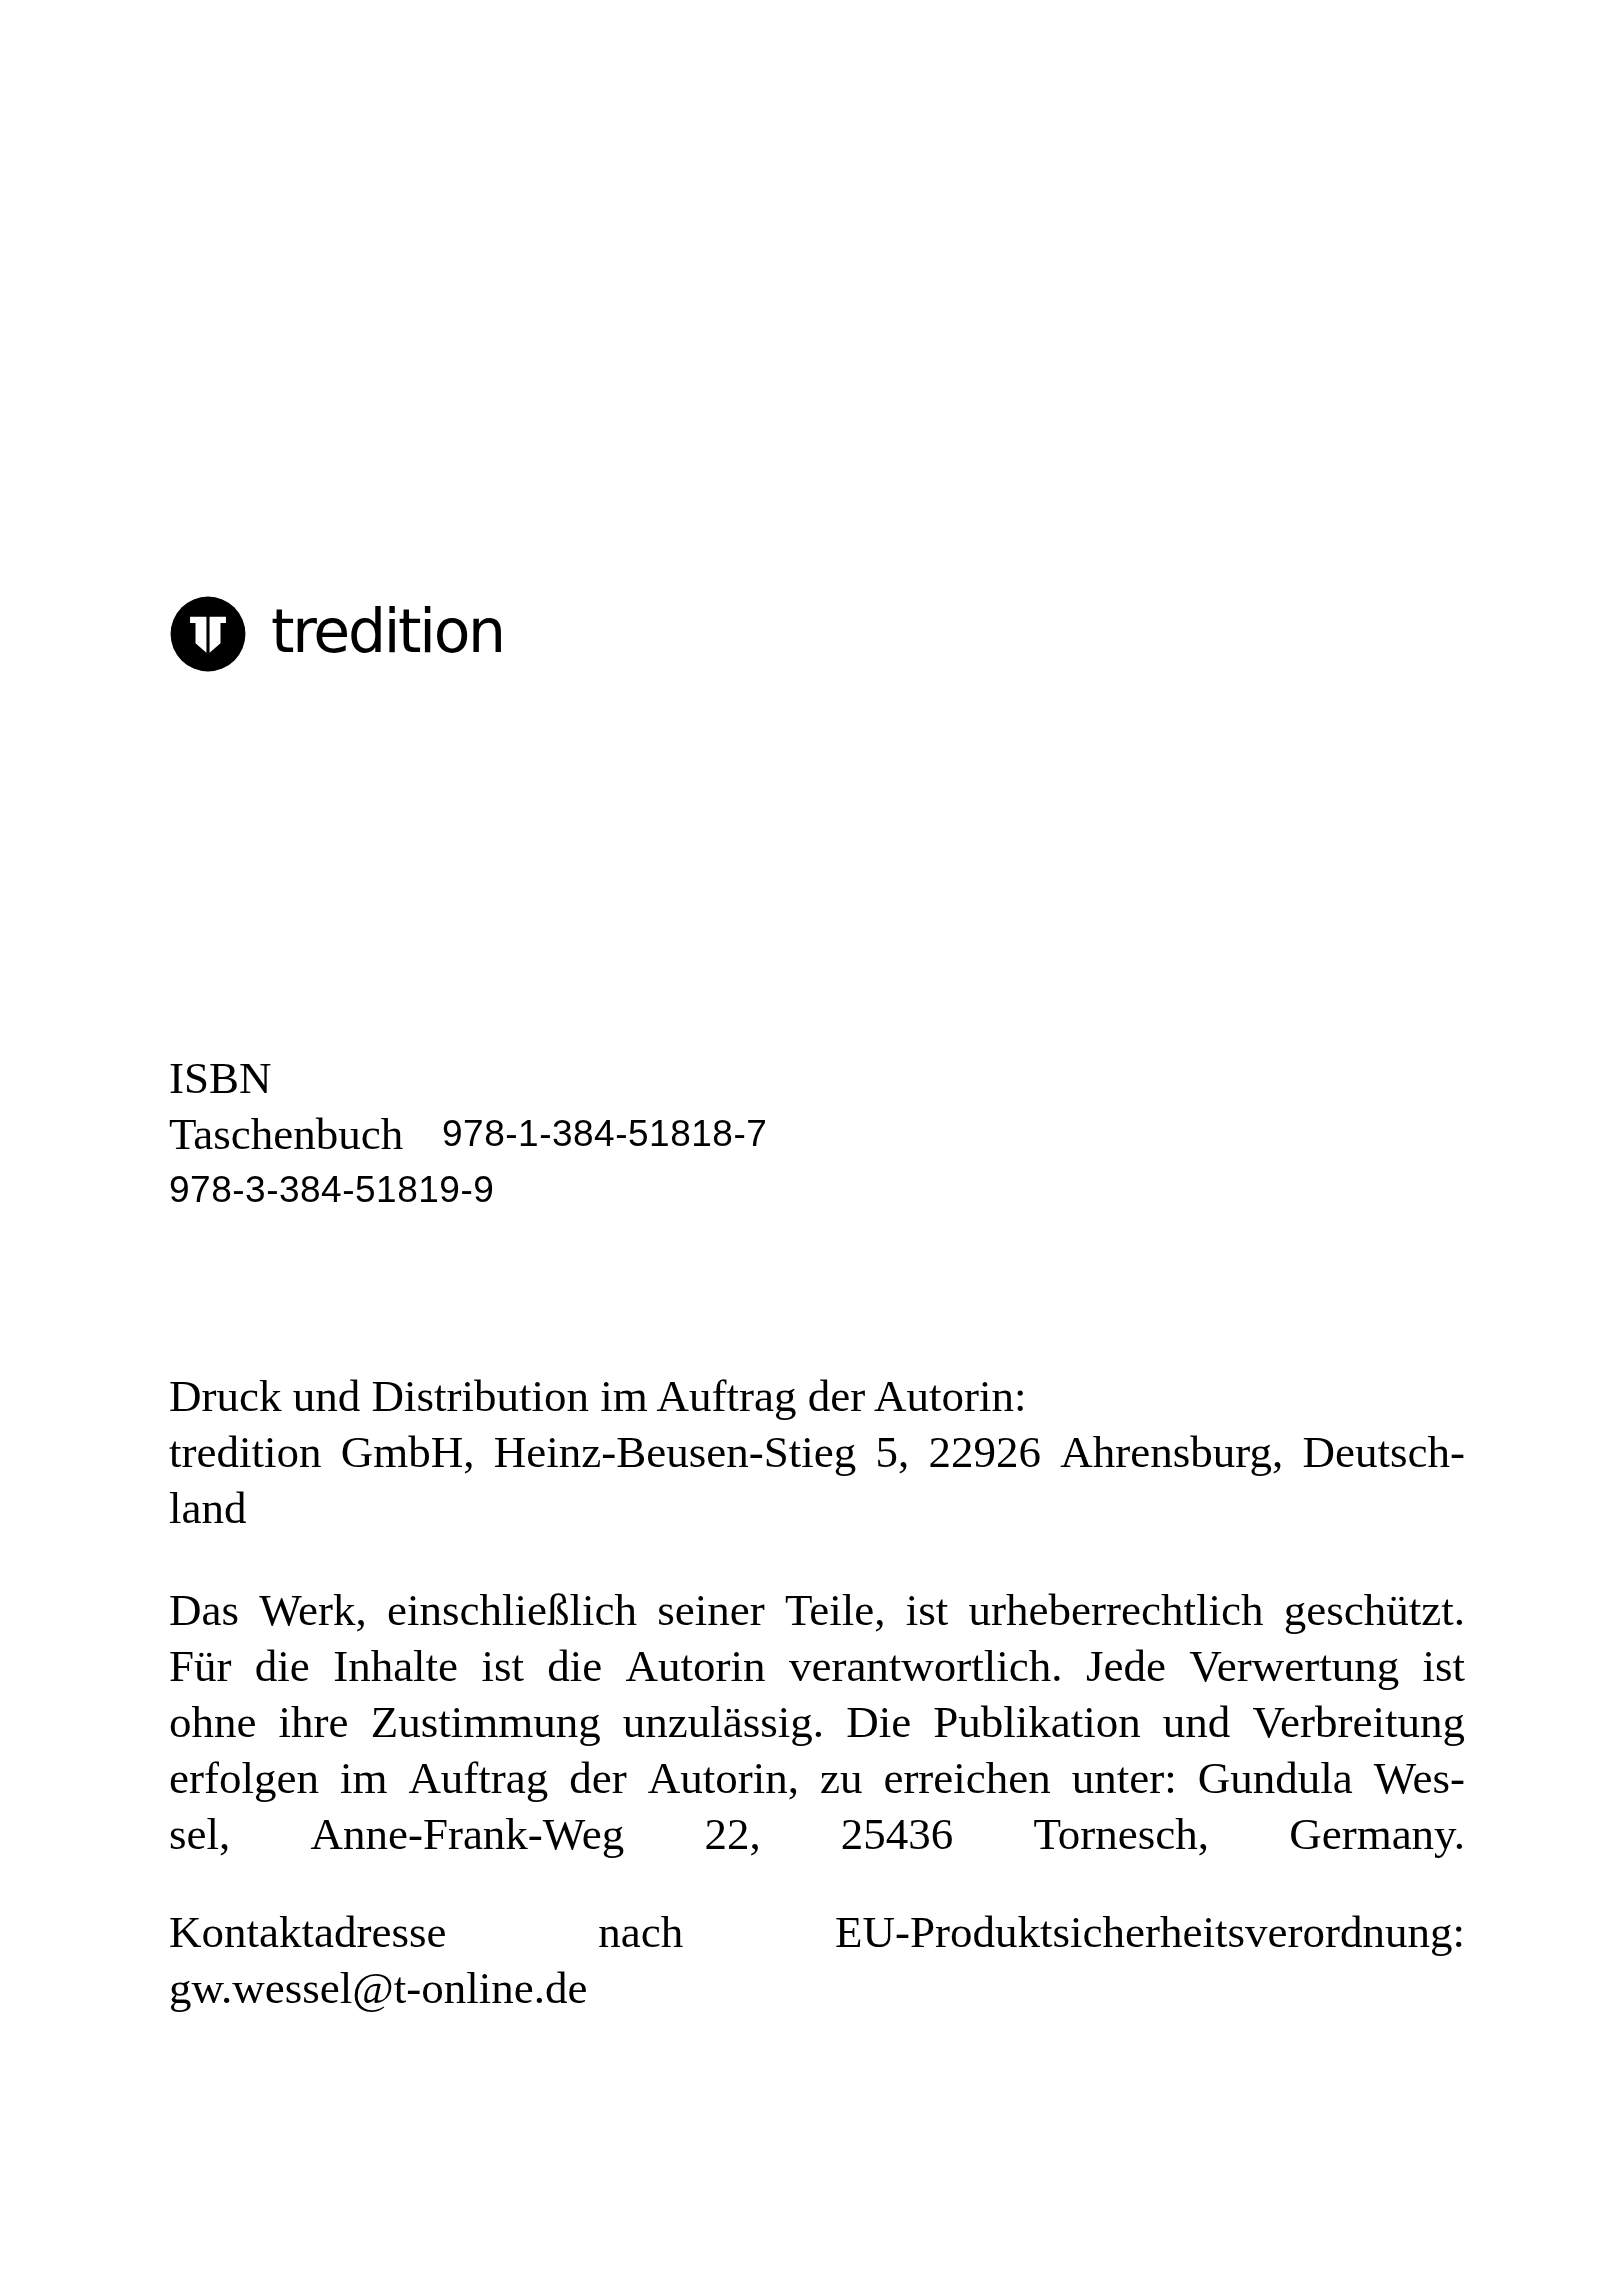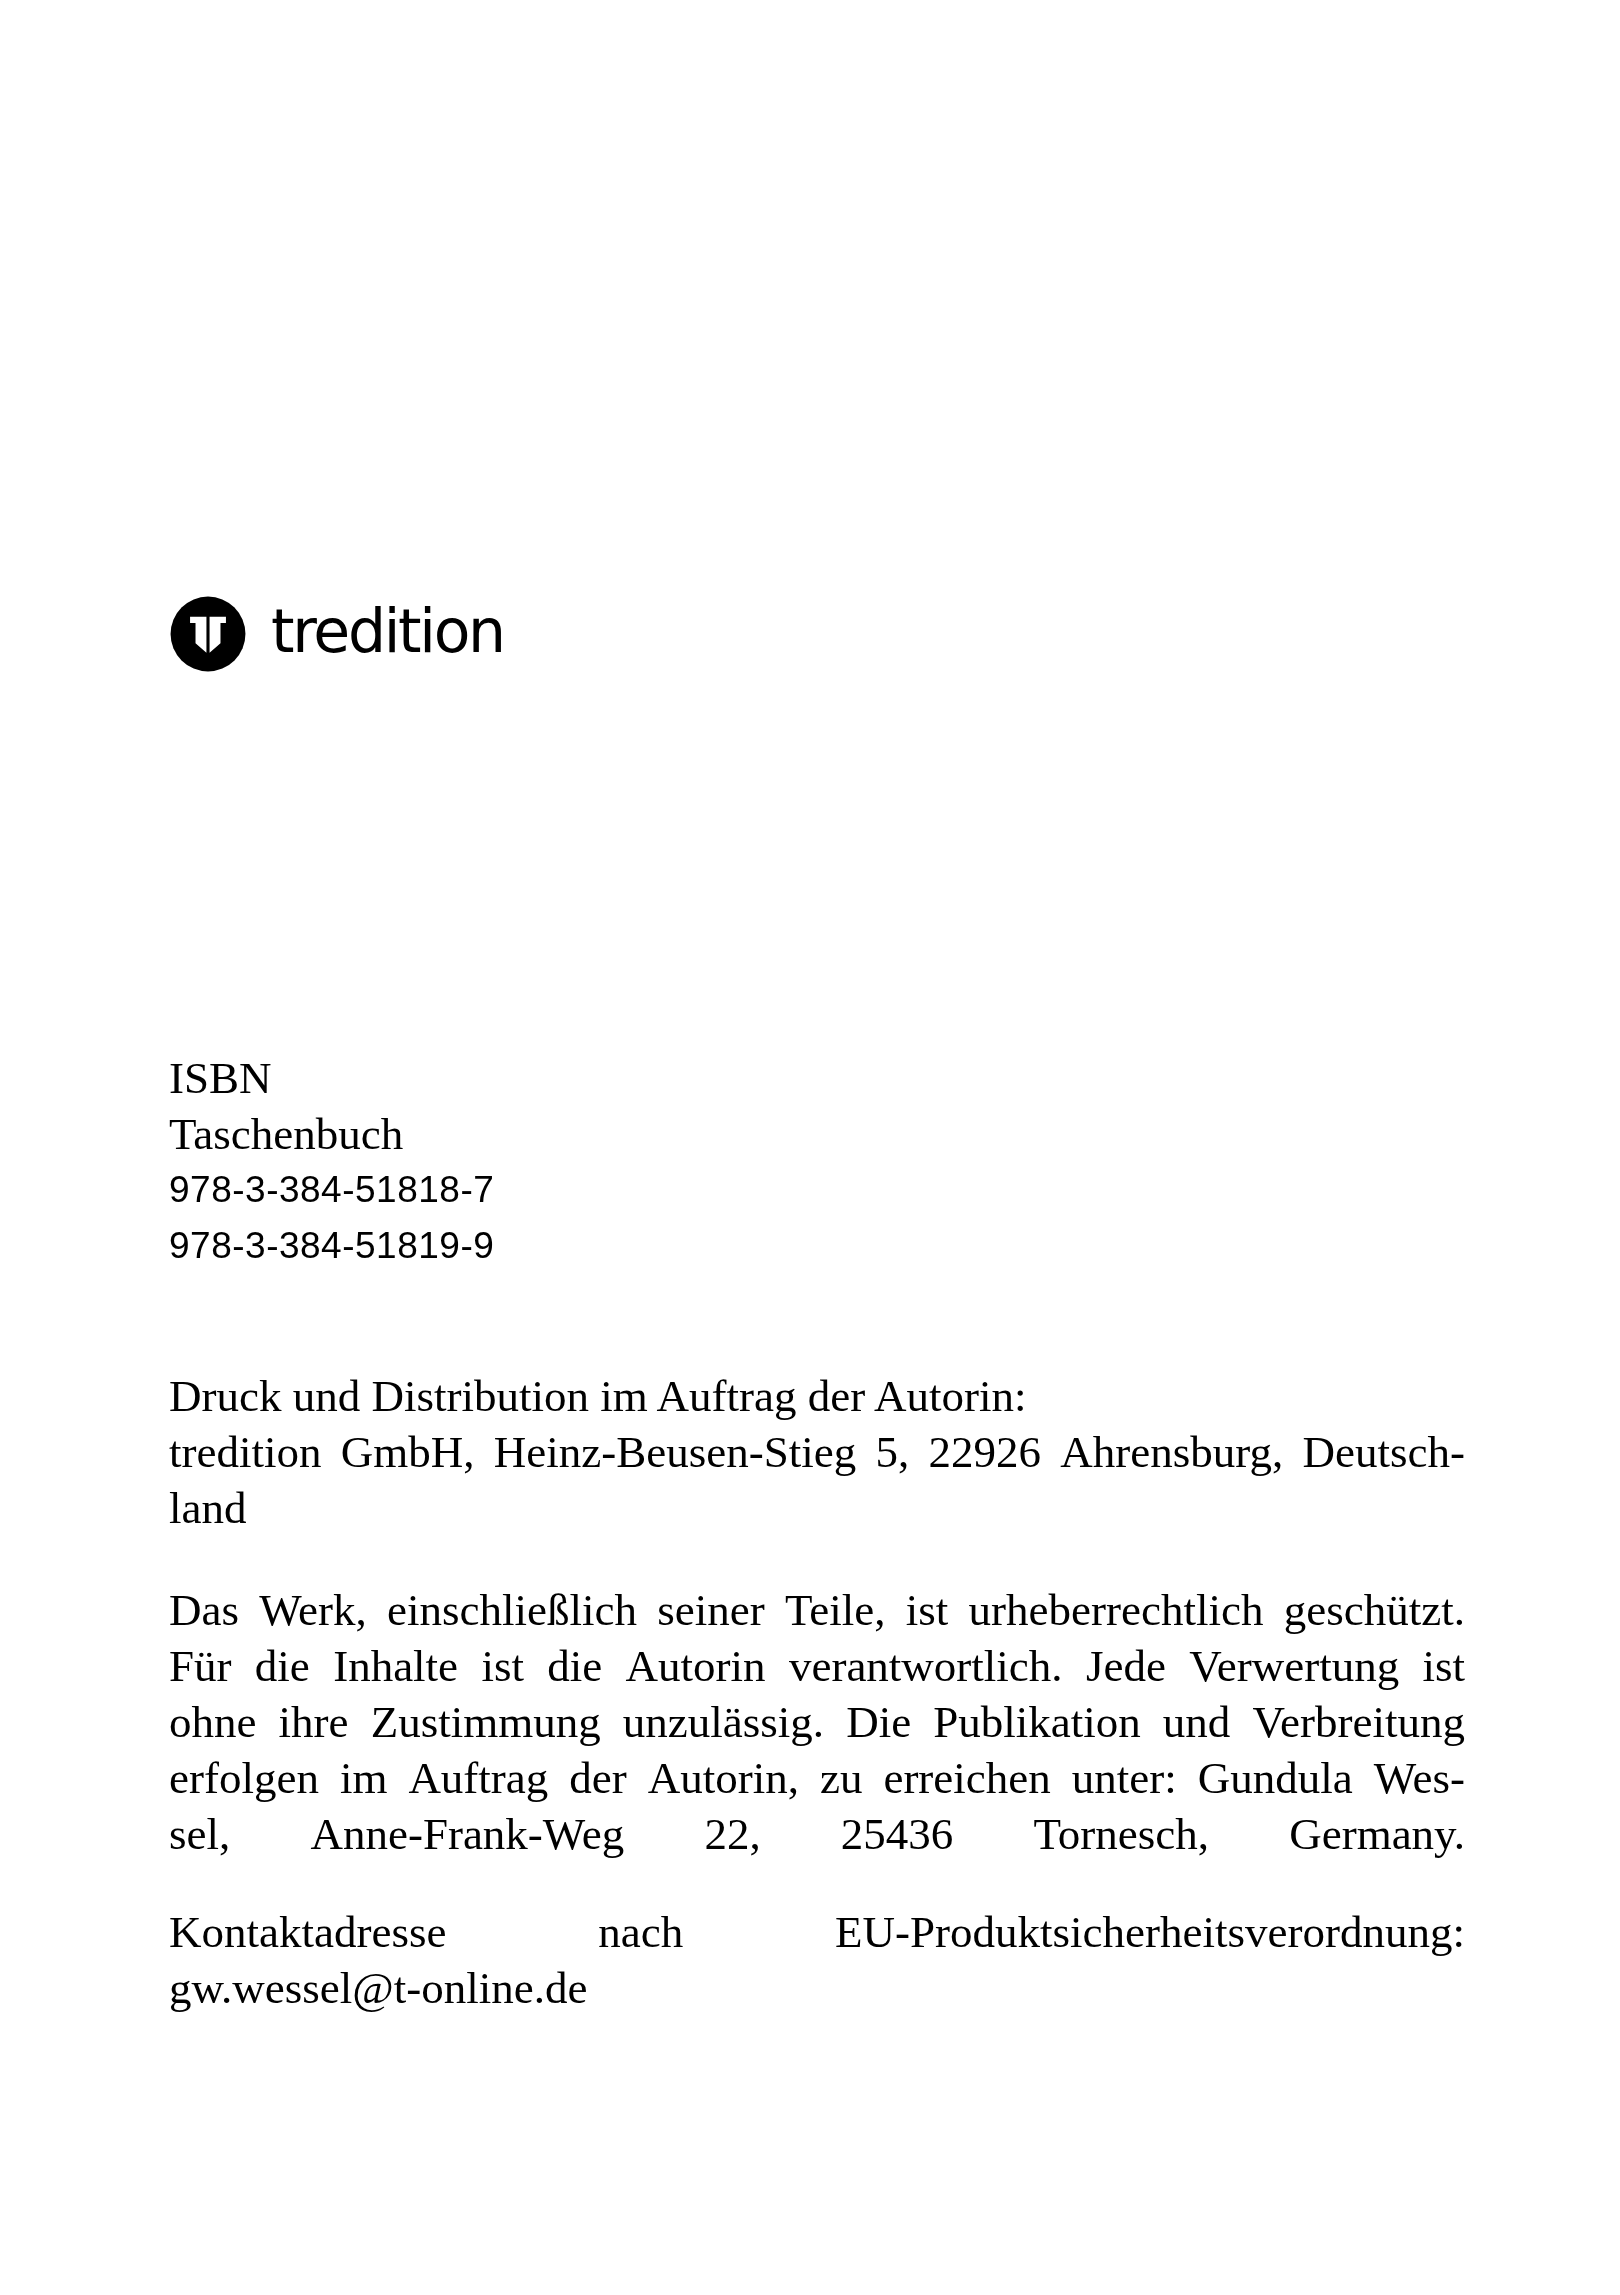--- a/index.html
+++ b/index.html
@@ -26,21 +26,21 @@
     position:relative;
     top:-2.8px;
   }
   .copyright-block{top:780px;}
   .isbn-block{top:1050px;}
   .distribution-block{top:1368px;}
   .rights-block{top:1582px;}
   .contact-block{top:1904px;}
   .line{min-height:56px;white-space:pre-wrap;}
   .line.stretch{display:flex;justify-content:space-between;white-space:nowrap;}
-  .isbn-row{display:flex;flex-direction:column;}
+  .isbn-row{display:flex;}
   .isbn-label{width:273px;flex:0 0 auto;}
   .isbn-value{
     font-family:"Liberation Sans","DejaVu Sans",sans-serif;
     font-size:37px;
     line-height:56px;
     letter-spacing:0.5px;
     align-self:baseline;
   }
 </style>
 </head>
@@ -55,21 +55,21 @@
       <path fill="#ffffff" d="M52 28 H73 V36 H66 V62 L52 74 Z"></path>
     </svg>
     <span class="wordmark">tredition</span>
   </div>
 
 
   <div class="block isbn-block">
     <div class="line">ISBN</div>
     <div class="isbn-row">
       <span class="isbn-label">Taschenbuch</span>
-      <span class="isbn-value">978-3-384-51818-7</span>
+      <span class="isbn-value">978-1-384-51818-7</span>
     </div>
     <div class="isbn-row">
       <span class="isbn-value">978-3-384-51819-9</span>
     </div>
   </div>
 
   <div class="block distribution-block">
       <div class="line">Druck und Distribution im Auftrag der Autorin:</div>
       <div class="line stretch">
         <span>tredition</span>

